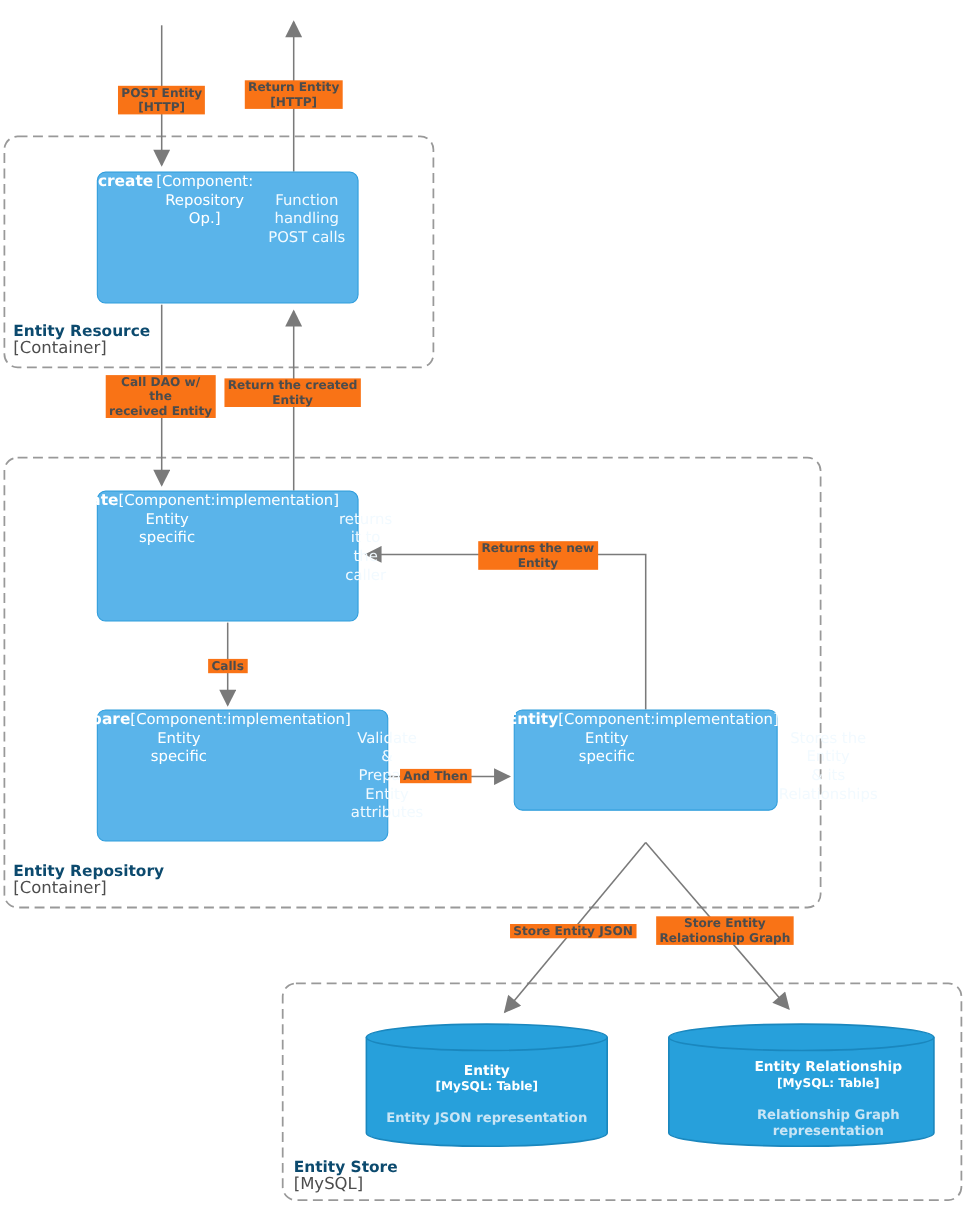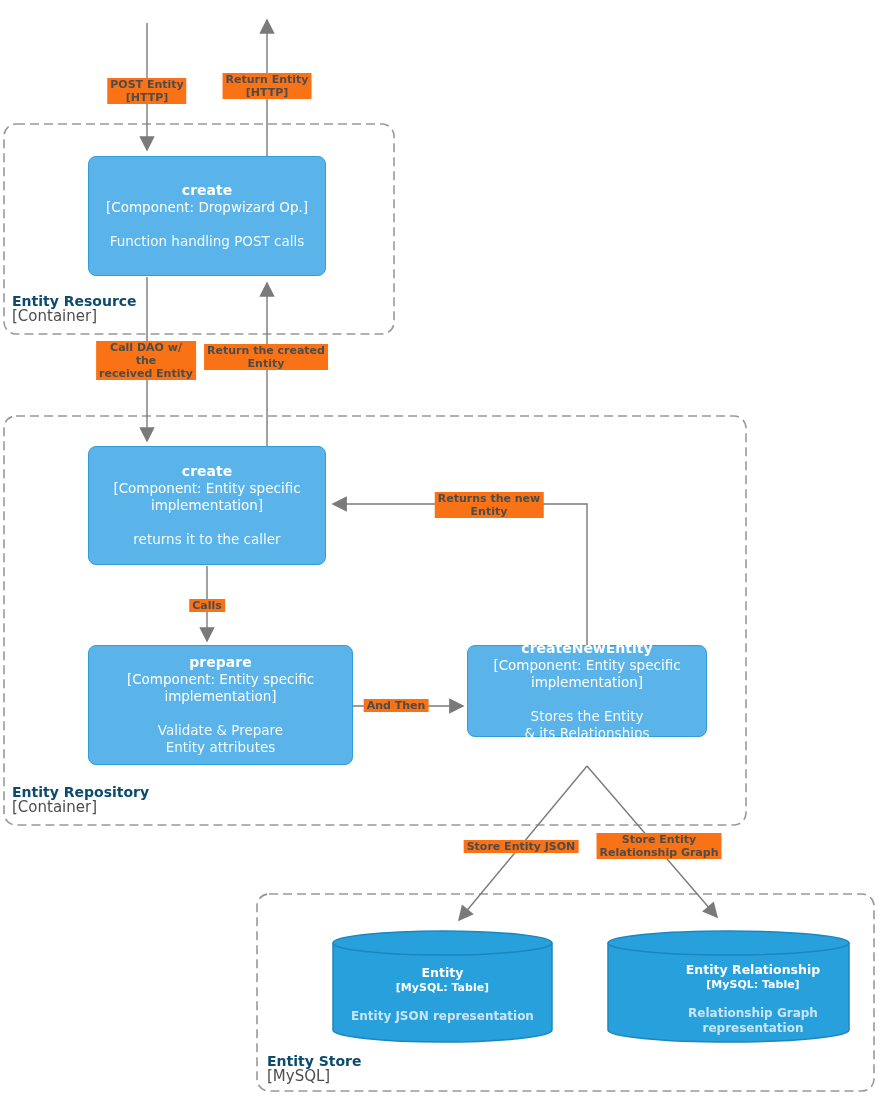--- a/index.html
+++ b/index.html
@@ -9,21 +9,21 @@
     background:#ffffff; overflow:hidden;
   }
   svg.overlay { position:absolute; left:0; top:0; z-index:1; }
   .cont-border { fill:none; stroke:#999999; stroke-width:1.6; stroke-dasharray:9 5; }
   .flow { stroke:#7a7a7a; stroke-width:1.4; fill:none; }
 
   
   .cbox {
     position:absolute; z-index:2; box-sizing:border-box;
     background:#5AB4EA; border:1.5px solid #2F9DDC; border-radius:8px;
-    display:flex; flex-direction:column; justify-content:center;
+    display:flex; justify-content:center;
     text-align:center; color:#ffffff;
   }
   .cbox-title { font-size:14px; font-weight:bold; line-height:17px; }
   .cbox-line  { font-size:13.5px; line-height:17px; }
   .cbox-desc  { margin-top:17px; color:#f2faff; }
 
   
   .cyl { position:absolute; z-index:2; }
   .cyl svg { position:absolute; left:0; top:0; }
   .cyl-text {
@@ -83,21 +83,21 @@
     <div class="clabel-title">Entity Repository</div>
     <div class="clabel-sub">[Container]</div>
   </div>
   <div class="clabel" style="left:267px; top:1052px;">
     <div class="clabel-title">Entity Store</div>
     <div class="clabel-sub">[MySQL]</div>
   </div>
 
   <div class="cbox" style="left:88px; top:156px; width:238px; height:120px;">
     <div class="cbox-title">create</div>
-    <div class="cbox-line">[Component: Dropwizard Op.]</div>
+    <div class="cbox-line">[Component: Repository Op.]</div>
     <div class="cbox-desc">
       <div class="cbox-line">Function handling POST calls</div>
     </div>
   </div>
 
   <div class="cbox" style="left:88px; top:446px; width:238px; height:119px;">
     <div class="cbox-title">create</div>
     <div class="cbox-line">[Component: Entity specific</div>
     <div class="cbox-line">implementation]</div>
     <div class="cbox-desc">

